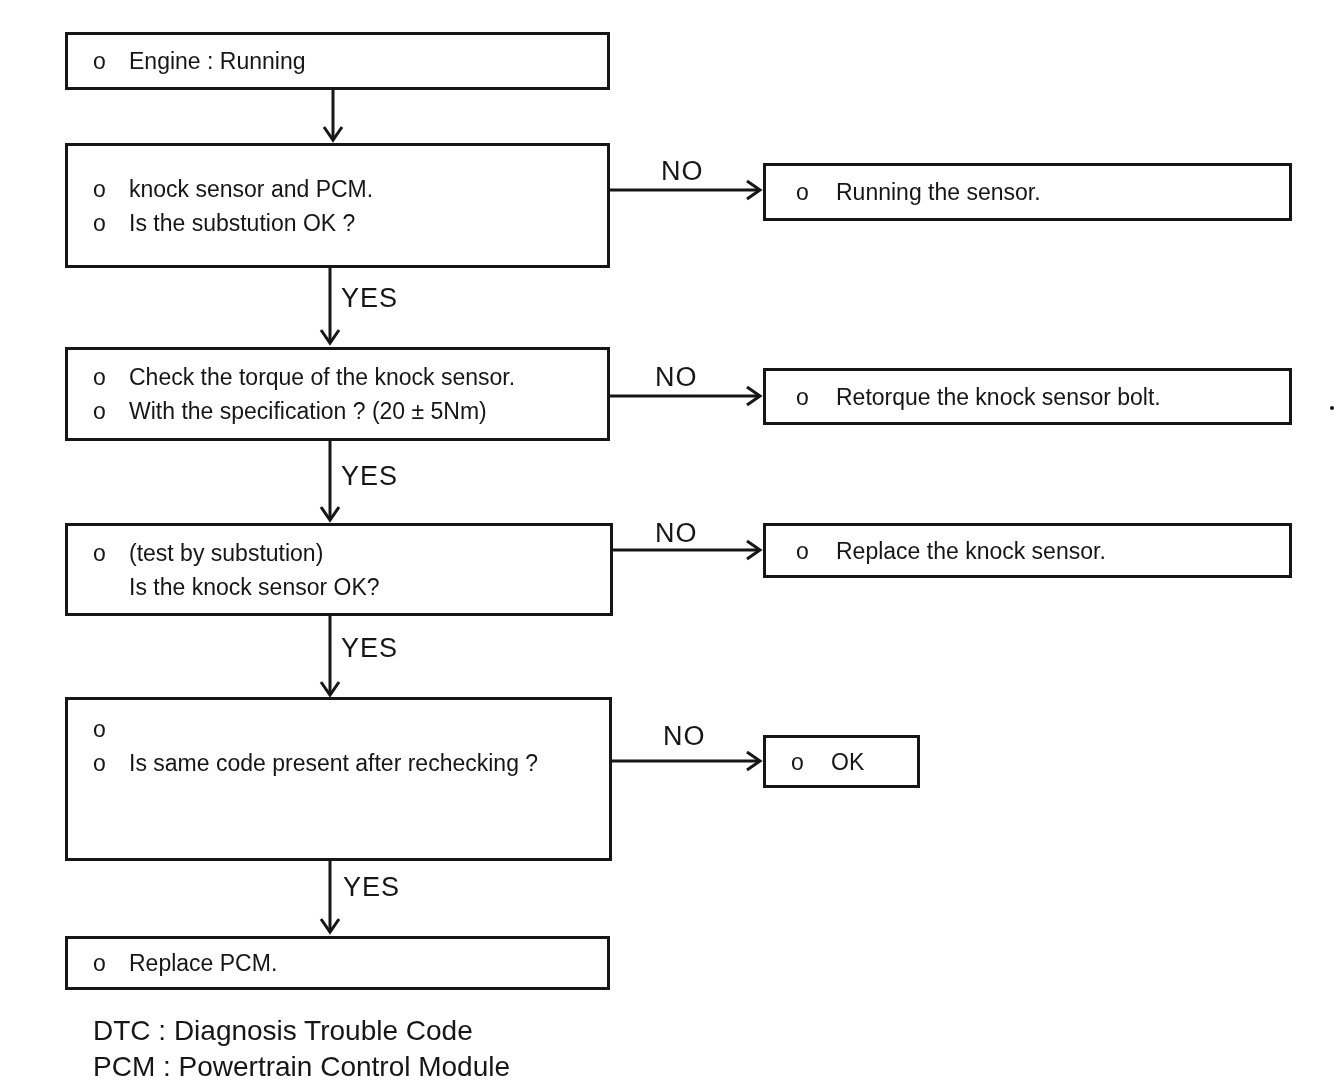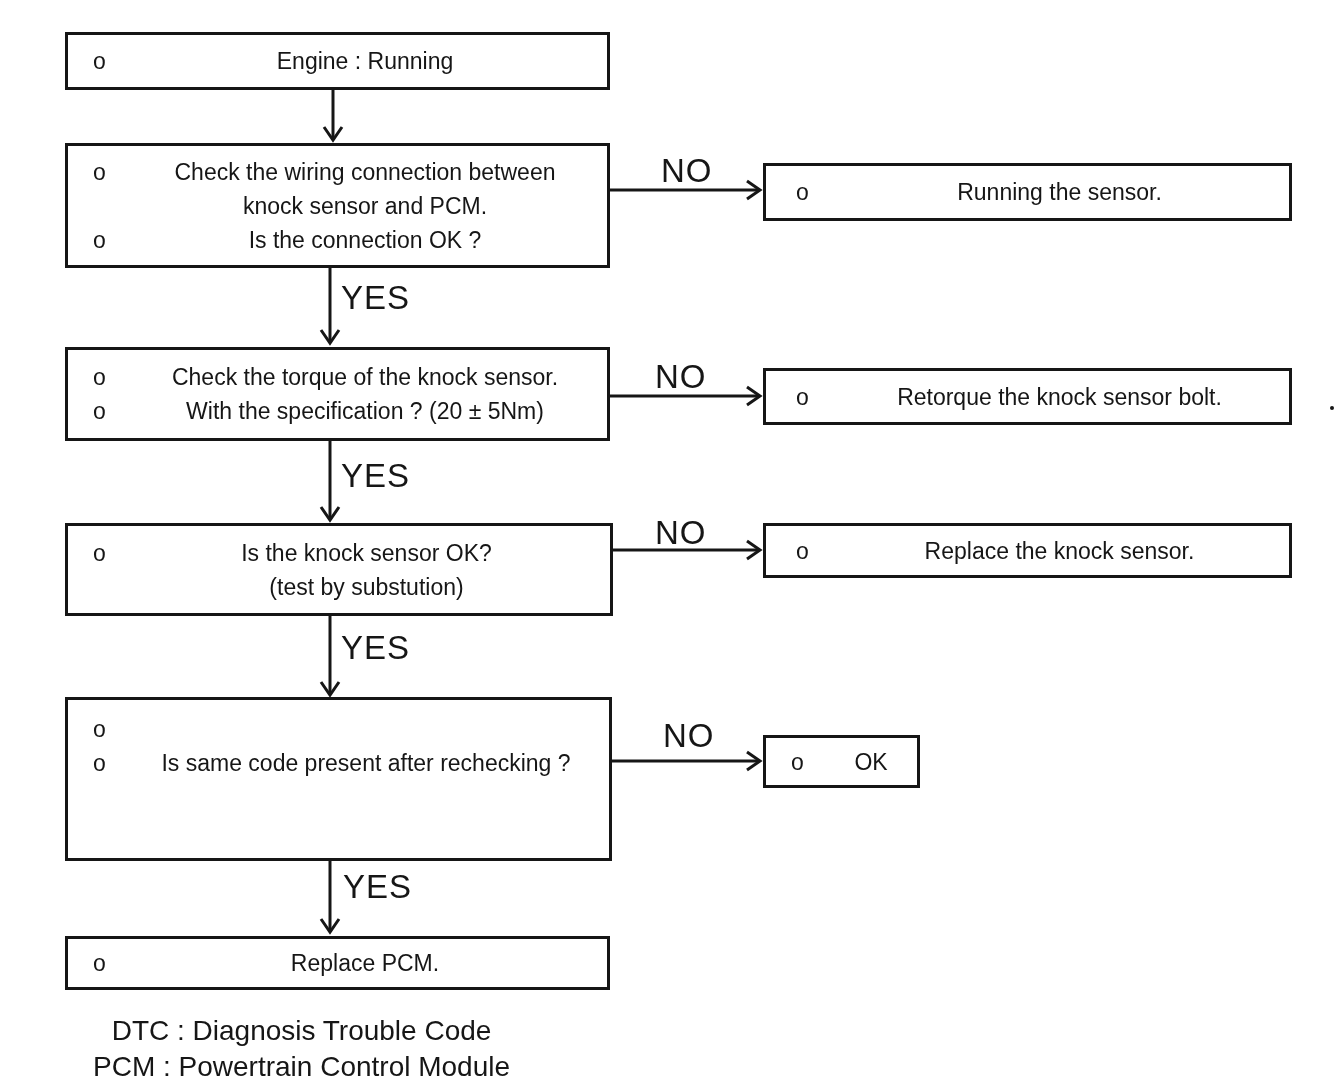--- a/index.html
+++ b/index.html
@@ -27,24 +27,24 @@
     padding-right:6px;
     font-size:23px;
     line-height:34px;
   }
   .box.top-align{justify-content:flex-start;padding-top:12px;}
   .box.result{padding-left:30px;}
   .item{display:flex;align-items:flex-start;}
   .bullet{flex:0 0 36px;width:36px;}
   .result .bullet{flex:0 0 40px;width:40px;}
   .lines{flex:1 1 auto;}
-  .line{display:block;white-space:nowrap;text-align:center;}
+  .line{display:block;white-space:nowrap;}
   .flow-label{
     position:absolute;
-    font-size:33px;
+    font-size:27px;
     line-height:30px;
     letter-spacing:1px;
   }
   #arrow-layer{
     position:absolute;left:0;top:0;width:1344px;height:1090px;
     pointer-events:none;
   }
   #arrow-layer line,#arrow-layer polyline{
     stroke:var(--ink);stroke-width:3;fill:none;stroke-linejoin:miter;
   }
@@ -110,28 +110,27 @@
       <span class="lines">
         <span class="line">Engine : Running</span>
       </span>
     </div>
   </div>
 
   <div class="box" style="left:65px;top:143px;width:545px;height:125px;">
     <div class="item">
       <span class="bullet">o</span>
       <span class="lines">
-        <span class="line">Check the wiring connection between</span>
         <span class="line">knock sensor and PCM.</span>
       </span>
     </div>
     <div class="item">
       <span class="bullet">o</span>
       <span class="lines">
-        <span class="line">Is the connection OK ?</span>
+        <span class="line">Is the substution OK ?</span>
       </span>
     </div>
   </div>
 
   <div class="box" style="left:65px;top:347px;width:545px;height:94px;">
     <div class="item">
       <span class="bullet">o</span>
       <span class="lines">
         <span class="line">Check the torque of the knock sensor.</span>
       </span>
@@ -141,22 +140,22 @@
       <span class="lines">
         <span class="line">With the specification ? (20 ± 5Nm)</span>
       </span>
     </div>
   </div>
 
   <div class="box" style="left:65px;top:523px;width:548px;height:93px;">
     <div class="item">
       <span class="bullet">o</span>
       <span class="lines">
+        <span class="line">(test by substution)</span>
         <span class="line">Is the knock sensor OK?</span>
-        <span class="line">(test by substution)</span>
       </span>
     </div>
   </div>
 
   <div class="box top-align" style="left:65px;top:697px;width:547px;height:164px;">
     <div class="item">
       <span class="bullet">o</span>
       <span class="lines">
       </span>
     </div>

